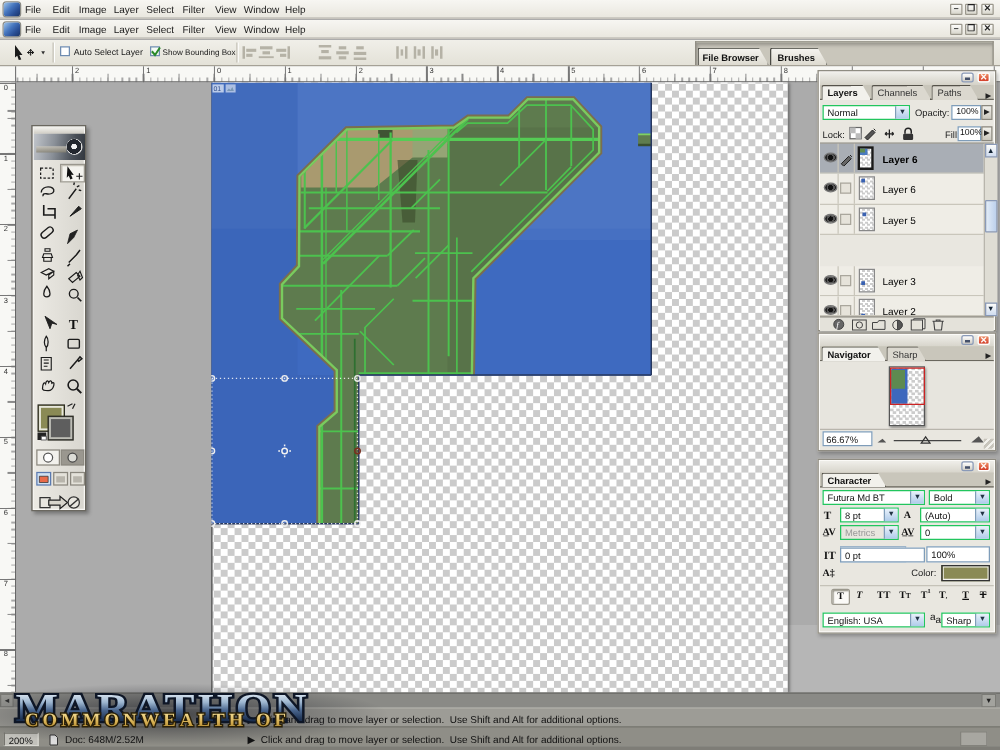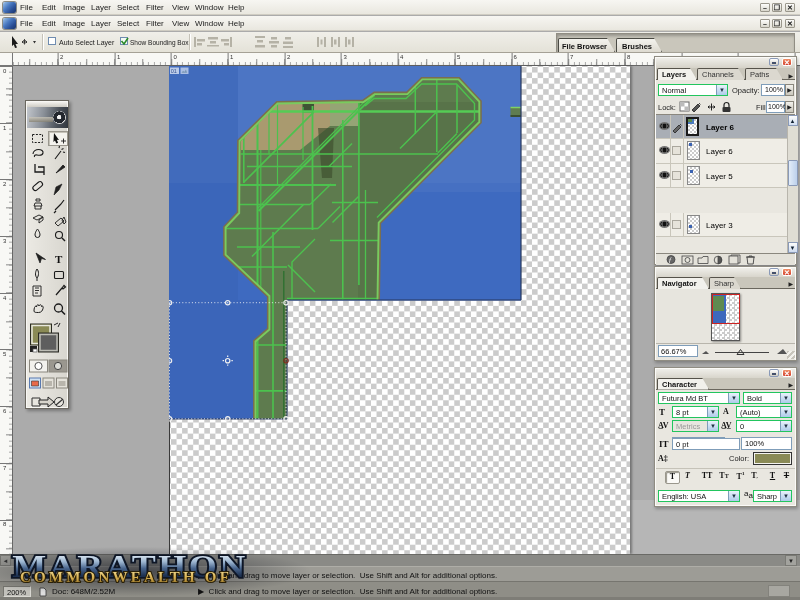--- a/index.html
+++ b/index.html
@@ -397,20 +397,30 @@
   <div class="lrow" style="top:155.5px;">
     <div class="eye"></div>
       <div class="lsep"></div>
       <div class="lsep2"></div>
       <div class="abs" style="left:16px; top:7px; width:9px; height:9px; background:#e6e3da; border:1px solid #aaa79d;"></div>
     <div class="lthumb">
         <div class="abs" style="left:1px; top:9px; width:3px; height:3px; background:#3a62b2;"></div>
       </div>
     <div class="lname">Layer 3</div>
   </div>
+  <div class="lrow" style="top:179.9px; height:16px; overflow:hidden;">
+    <div class="eye"></div>
+      <div class="lsep"></div>
+      <div class="lsep2"></div>
+      <div class="abs" style="left:16px; top:7px; width:9px; height:9px; background:#e6e3da; border:1px solid #aaa79d;"></div>
+    <div class="lthumb">
+        <div class="abs" style="left:1px; top:11px; width:3px; height:3px; background:#3a62b2;"></div>
+      </div>
+    <div class="lname">Layer 2</div>
+  </div>
 
   <div class="abs" style="left:132px; top:57.9px; width:10.5px; height:138.1px; background:#dfddd4; border-left:1px solid #b8b5ac;"></div>
   <div class="abs" style="left:132.5px; top:57.9px; width:10px; height:11px; background:linear-gradient(#fdfdfb,#cfdcf0); border:1px solid #8a9ab8; font-size:6px; text-align:center; line-height:10px; color:#123;">▲</div>
   <div class="abs" style="left:132.5px; top:185px; width:10px; height:11px; background:linear-gradient(#fdfdfb,#cfdcf0); border:1px solid #8a9ab8; font-size:6px; text-align:center; line-height:10px; color:#123;">▼</div>
   <div class="abs" style="left:132.5px; top:103px; width:10px; height:26px; background:linear-gradient(90deg,#e2ecf8,#bcd0ec); border:1px solid #8a9ab8; border-radius:1px;"></div>
 
   <div class="abs" style="left:1px; right:1px; top:196px; height:12px; background:#e4e2da; border-top:1px solid #8a877e;"></div>
   <svg class="abs" style="left:10px; top:197px;" width="125" height="11" viewBox="0 0 125 11">
     <g stroke="#444" fill="none" stroke-width="0.8">
       <circle cx="6" cy="5.5" r="4" fill="#666"></circle>

